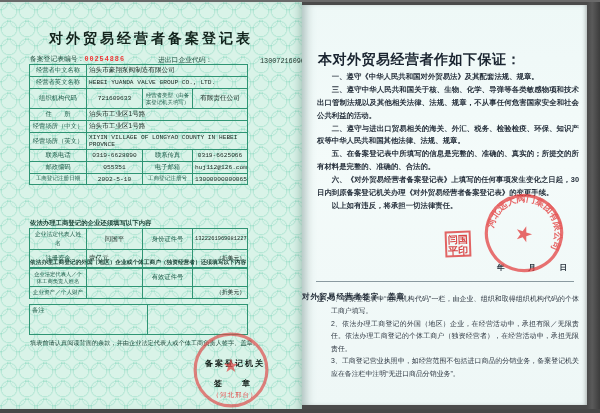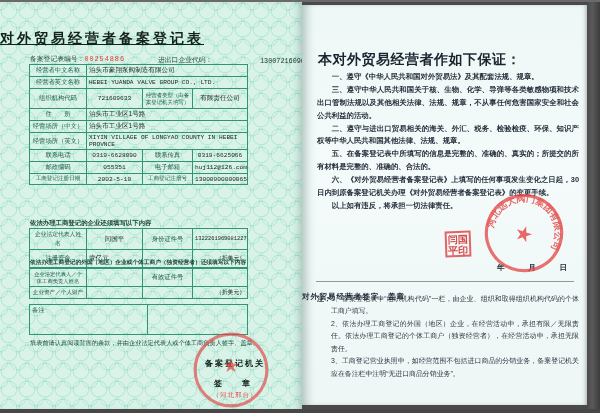--- a/index.html
+++ b/index.html
@@ -12,24 +12,24 @@
   .page-left {
     position:absolute; left:0; top:2px; width:302px; height:408px;
     background-color:#d9f3e8;
     background-image:
       radial-gradient(circle 9px at 9px 9px, transparent 7px, rgba(55,185,145,.22) 7.5px, transparent 9px),
       radial-gradient(circle 9px at 0px 0px, transparent 7px, rgba(55,185,145,.22) 7.5px, transparent 9px),
       radial-gradient(circle 9px at 18px 0px, transparent 7px, rgba(55,185,145,.18) 7.5px, transparent 9px);
     background-size:18px 18px;
     box-shadow: inset -6px 0 8px -4px rgba(90,130,120,.45);
   }
-  .lp-title { position:absolute; left:0; top:28px; width:100%; 
-    font-size:14px; font-weight:bold; letter-spacing:3px; color:#12231c;text-decoration:underline; }
+  .lp-title { position:absolute; left:0; top:28px; width:100%; text-align:center;
+    font-size:14px; font-weight:bold; letter-spacing:3px; color:#12231c; }
   .lp-header { position:absolute; left:30px; top:52px; width:244px; font-size:6.8px; color:#1d4a3b; }
-  .lp-header .no { color:#f03434; font-weight:normal; letter-spacing:1px; font-family:"Liberation Mono","DejaVu Sans Mono",monospace; }
+  .lp-header .no { color:#f03434; font-weight:bold; letter-spacing:1px; font-family:"Liberation Mono","DejaVu Sans Mono",monospace; }
   .lp-header .code-label { position:absolute; left:128px; top:1px; }
   .lp-header .code-val { position:absolute; left:186px; top:3px; color:#21362e; font-family:"Liberation Mono","DejaVu Sans Mono",monospace;margin-left:44px; }
 
   table.frm { position:absolute; left:29px; border-collapse:collapse; table-layout:fixed; width:218px; }
   table.frm td { border:1px solid #2f9574; font-size:6.3px; color:#1c5a47; padding:1px 2px; vertical-align:middle; overflow:hidden; }
   table.frm td.lab { text-align:center; }
   table.frm td.val { color:#18251f; font-size:6.6px; }
   table.frm td.val-en, table.frm td.num { font-family:"Liberation Mono","DejaVu Sans Mono",monospace; font-size:6.2px; color:#18251f; }
   table.frm td.small { font-size:5.4px; line-height:1.15; text-align:center; }
   .t1 { top:62px; }

